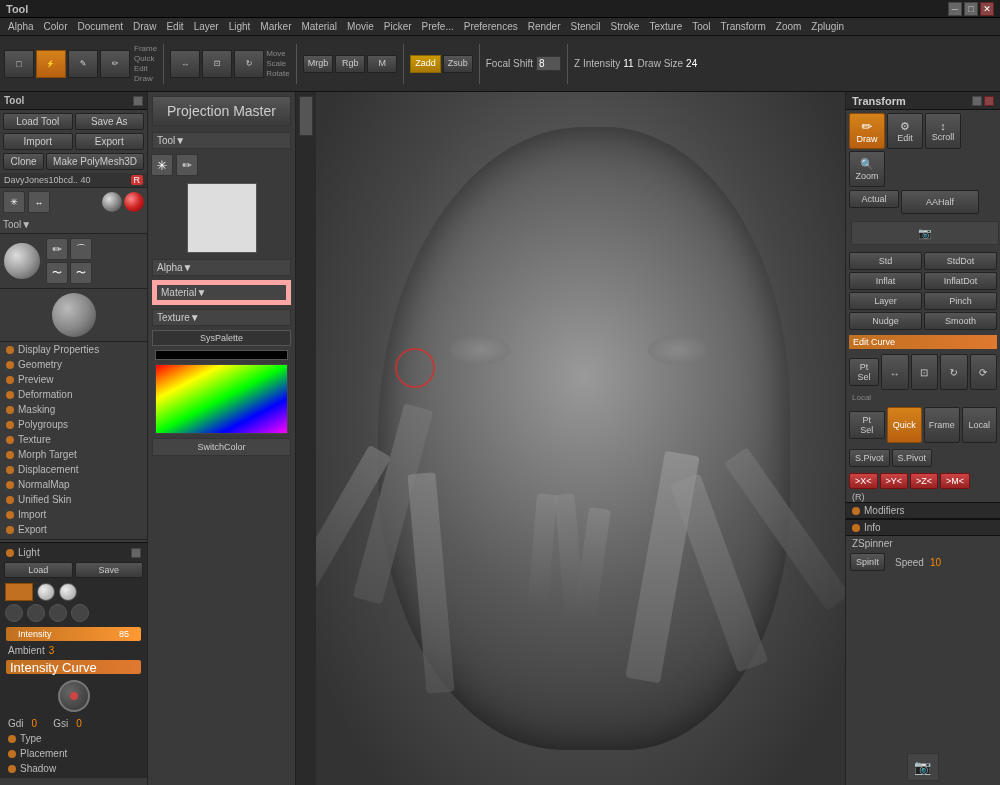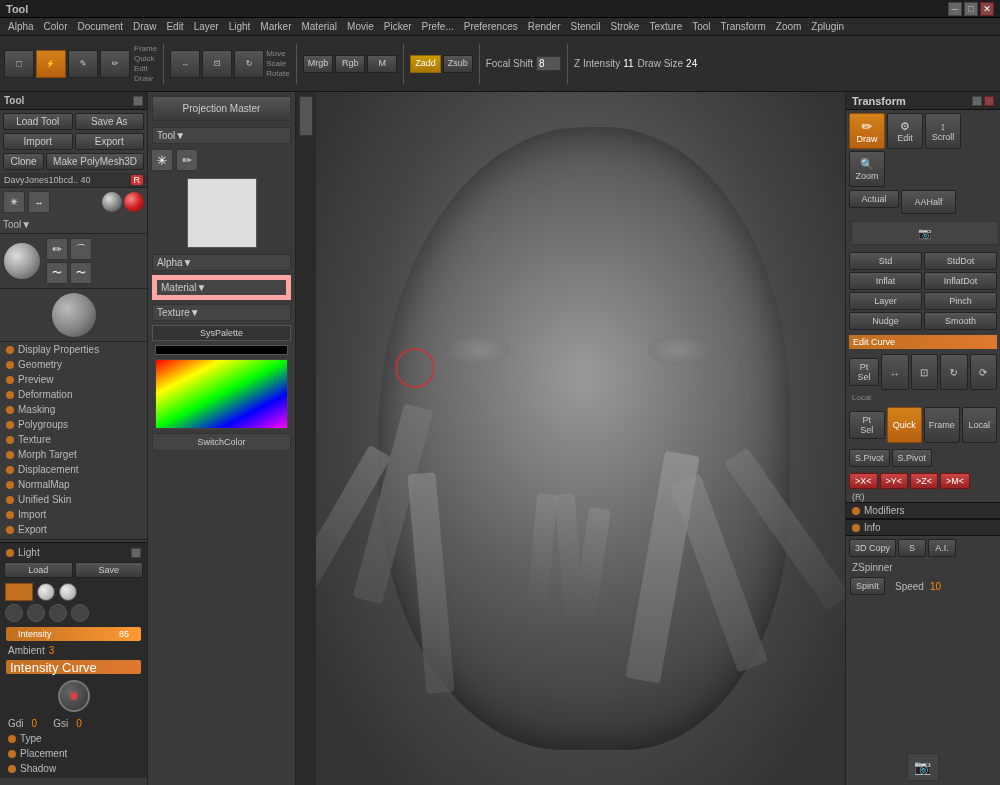--- a/index.html
+++ b/index.html
@@ -667,21 +667,21 @@
           <div class="menu-item-dot"></div>
           <span>Shadow</span>
         </div>
       </div>
     </div>
   </div>
 
   <div style="width:148px;background:#3a3a3a;border-right:1px solid #222;display:flex;flex-direction:column;overflow:hidden;">
 
     <div style="padding:4px;">
-      <button style="width:100%;background:linear-gradient(to bottom,#555,#3a3a3a);border:1px solid #333;color:#ccc;font-size:10px;padding:6px 4px;cursor:pointer;text-align:center;">
+      <button style="width:100%;background:linear-gradient(to bottom,#555,#3a3a3a);border:1px solid #333;color:#ccc;font-size:14px;padding:6px 4px;cursor:pointer;text-align:center;">
         <span>Projection Master</span>
       </button>
     </div>
 
     <div style="display:flex;align-items:center;padding:2px 4px;">
       <button style="flex:1;background:#444;border:1px solid #333;color:#ccc;font-size:10px;padding:2px 4px;cursor:pointer;text-align:left;">
         <span>Tool▼</span>
       </button>
     </div>
 
@@ -787,21 +787,21 @@
         <div style="text-align:center;">
           <div style="font-size:11px;">🔍</div>
           <div>Zoom</div>
         </div>
       </div>
     </div>
     <div style="display:flex;gap:2px;padding:0 3px 3px;">
       <div class="nav-btn-sq" style="font-size:9px;width:50px;height:18px;">
         <span>Actual</span>
       </div>
-      <div class="nav-btn-sq" style="font-size:9px;width:55px;height:24px;">
+      <div class="nav-btn-sq" style="font-size:9px;width:78px;height:24px;">
         <span>AAHalf</span>
       </div>
     </div>
 
     <div style="padding:2px 3px;">
       <div class="camera-icon" style="width:100%;height:24px;background:#444;border:1px solid #333;display:flex;align-items:center;justify-content:center;cursor:pointer;font-size:11px;">📷</div>
     </div>
 
     <div style="display:grid;grid-template-columns:1fr 1fr;gap:2px;padding:3px;">
       <div class="rbtn">Std</div>
@@ -856,25 +856,20 @@
     <div class="right-section-title">
       <div class="color-dot-orange"></div>
       <span>Modifiers</span>
     </div>
 
     <div class="right-section-title">
       <div class="color-dot-orange"></div>
       <span>Info</span>
     </div>
 
-    <div style="display:flex;gap:2px;padding:3px;align-items:center;">
-      <div class="rbtn">3D Copy</div>
-      <div class="rbtn">S</div>
-      <div class="rbtn">A.I.</div>
-    </div>
 
     <div style="padding:2px 6px;font-size:10px;color:#bbb;">
       <span>ZSpinner</span>
     </div>
 
     <div class="spin-row">
       <div class="rbtn">SpinIt</div>
       <span style="margin-left:6px;">Speed</span>
       <span style="color:#ff8800;margin-left:2px;">10</span>
     </div>

